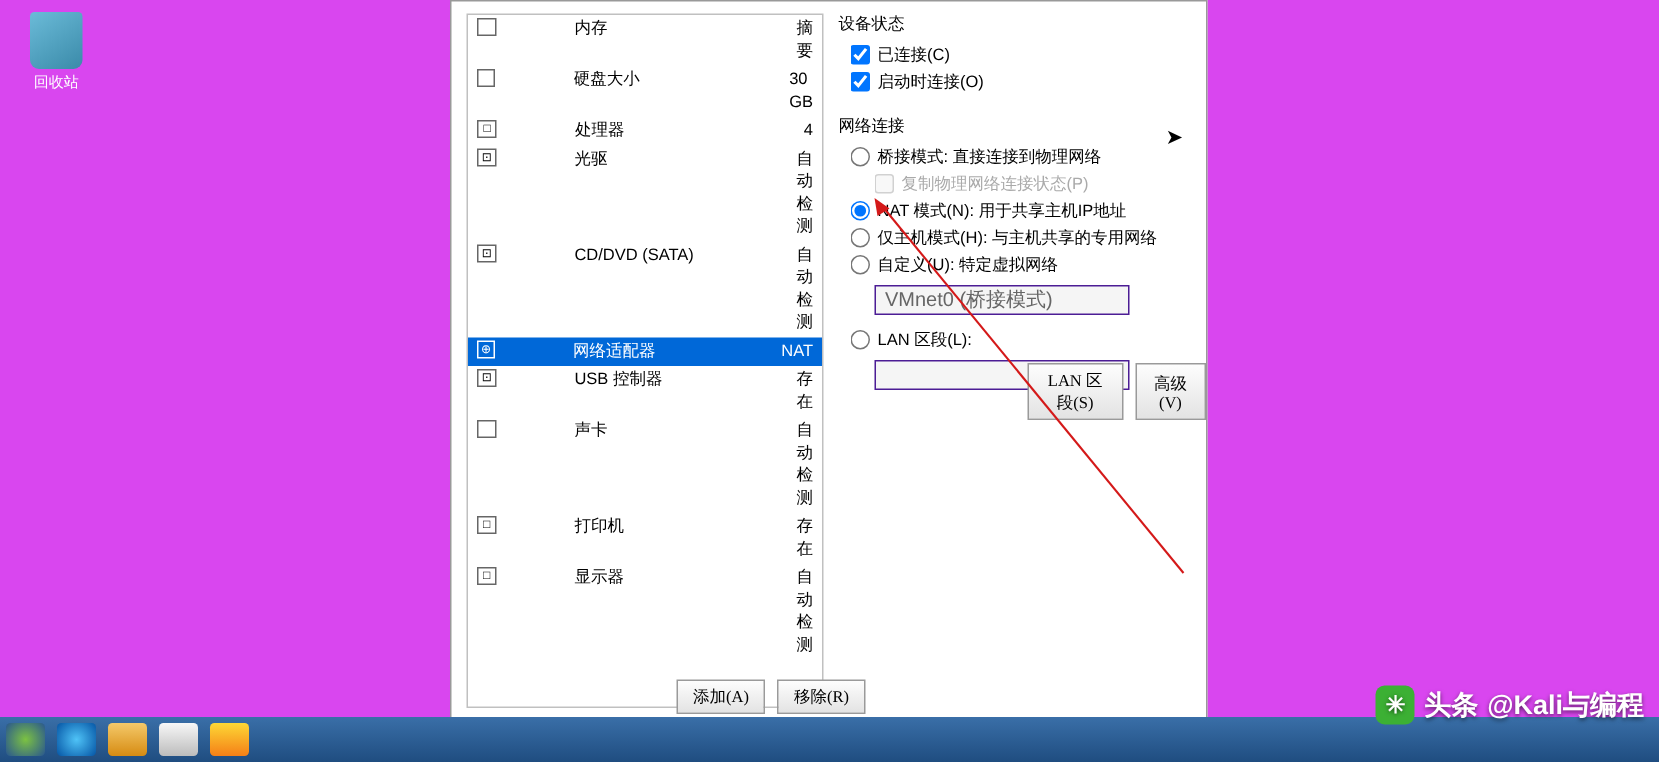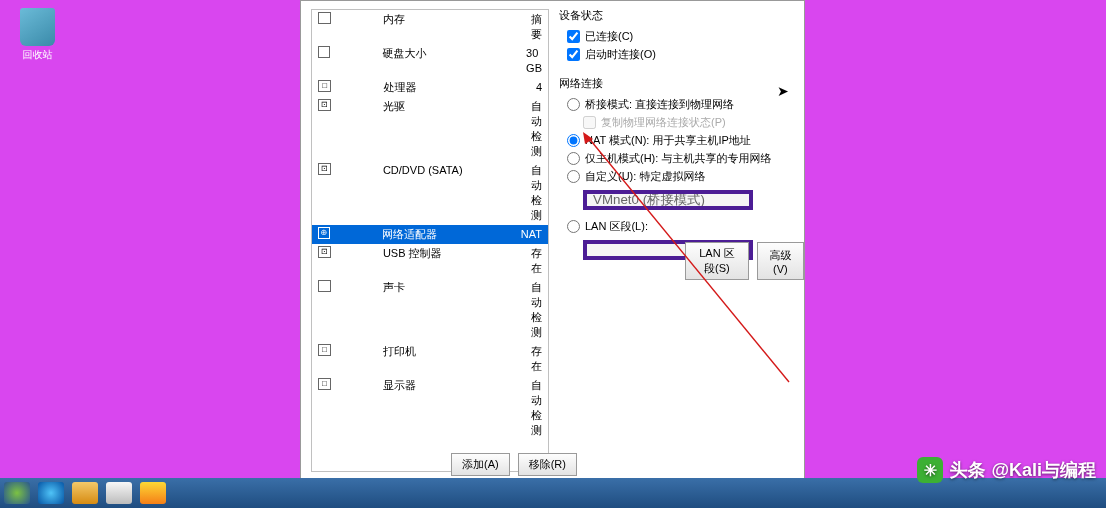--- a/index.html
+++ b/index.html
@@ -85,38 +85,39 @@
       margin: 3px 0;
       padding-left: 8px;
     }
     .check-item input, .radio-item input {
       margin-right: 5px;
     }
     .indent { padding-left: 24px; }
     .text-input {
       width: 170px;
       height: 20px;
-      border: 4px solid #4c1d95;
+      border: 1px solid #4c1d95;
       background: #f5f5f5;
       margin: 3px 0 6px 24px;
       padding: 2px 6px;
       color: #666;
     }
     .net-btns {
       position: absolute;
       left: 384px; top: 241px;
       display: flex;
       gap: 8px;
     }
     .btn {
       padding: 3px 10px;
       background: linear-gradient(#fdfdfd, #e3e3e3);
       border: 1px solid #9a9a9a;
       font-size: 11px;
       cursor: pointer;
+      font-family: Liberation Serif, serif;
     }
     .bottom-left-btns {
       position: absolute;
       left: 150px; top: 452px;
       display: flex;
       gap: 8px;
       border-radius: 10px;
     }
     .bottom-right-btns {
       position: absolute;

